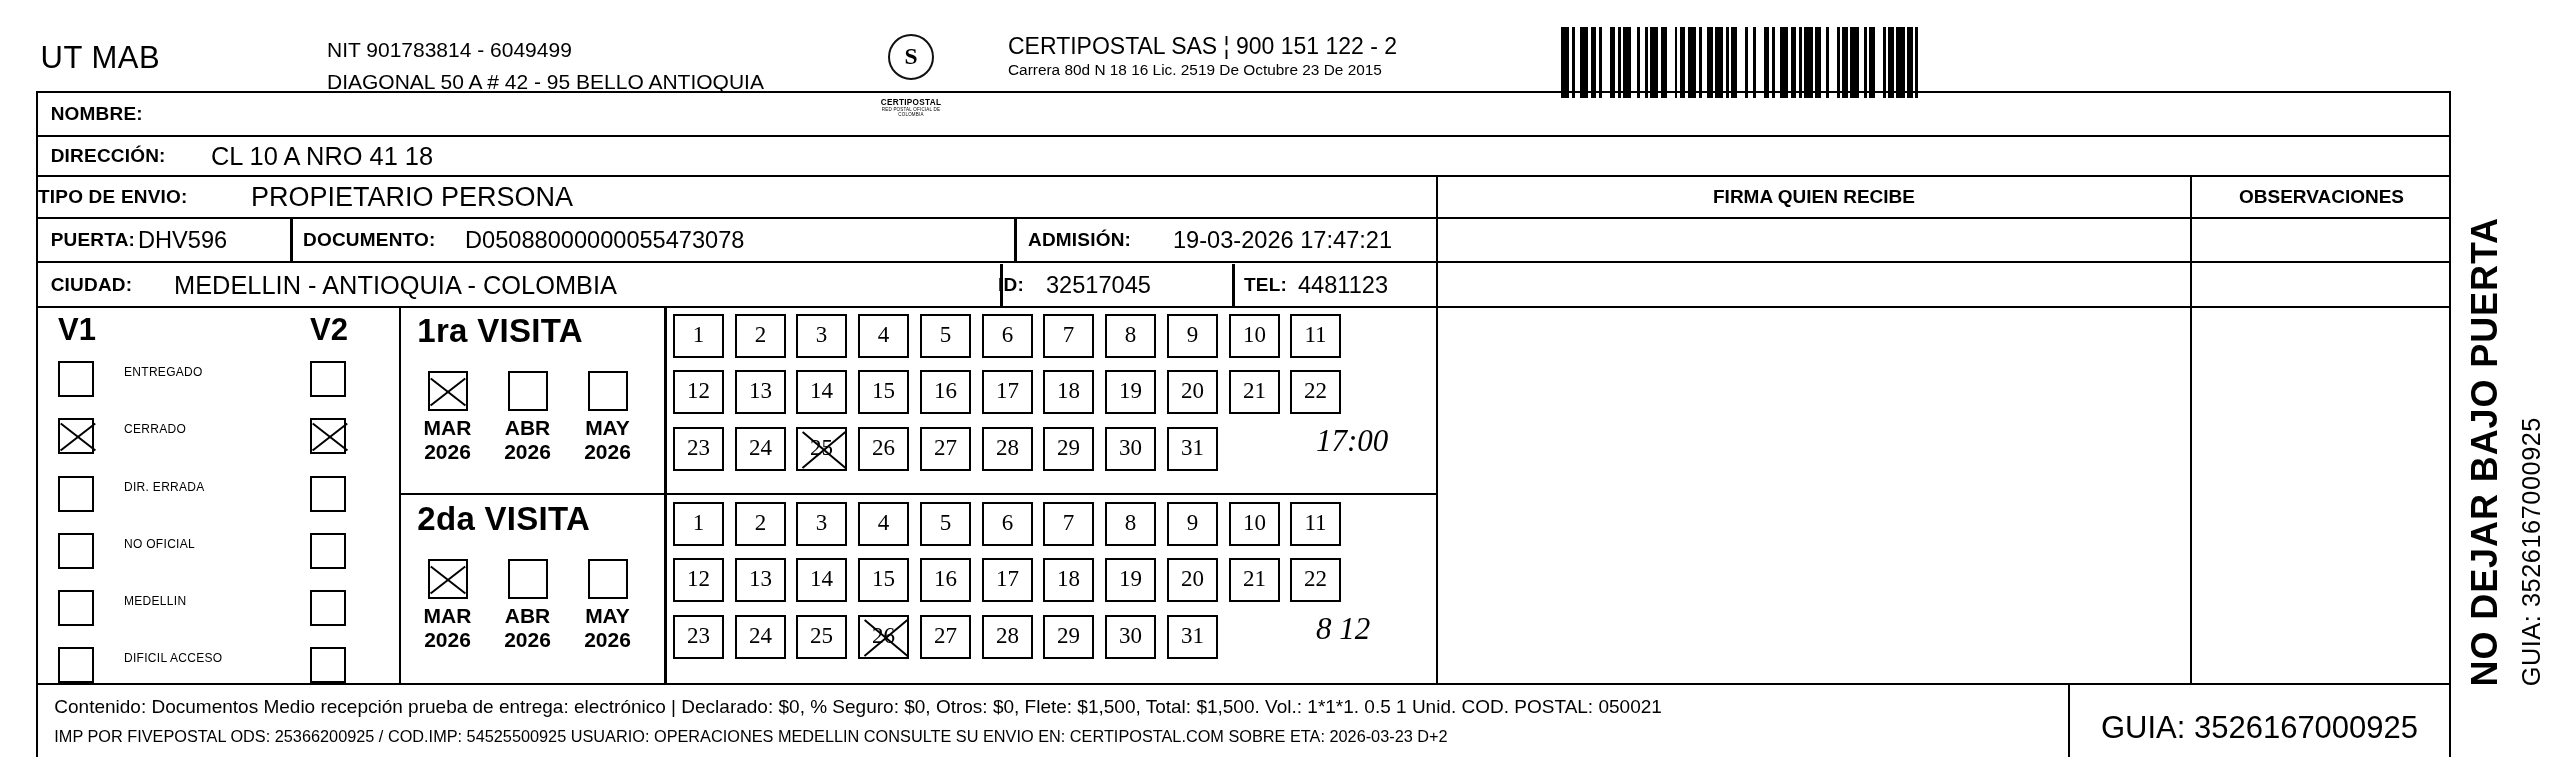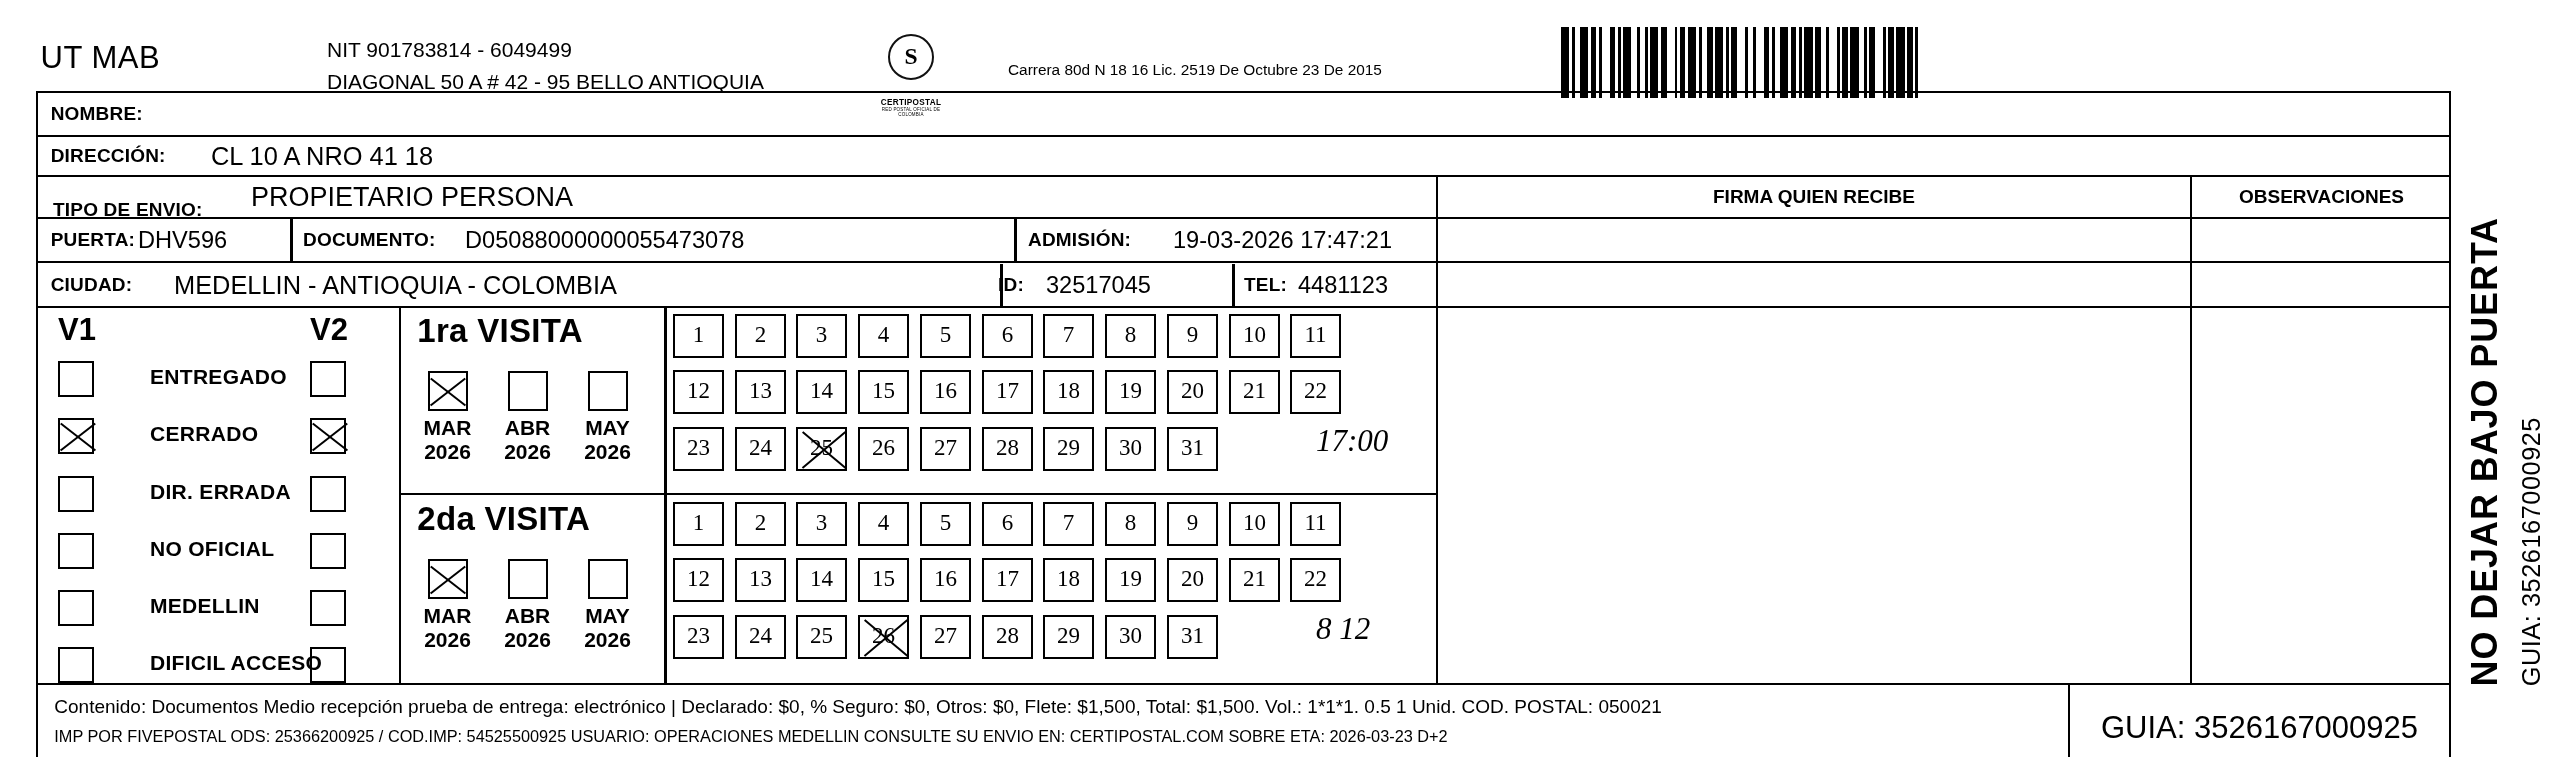--- a/index.html
+++ b/index.html
@@ -45,21 +45,21 @@
   .obs-head{position:absolute;left:2152px;top:84px;width:261px;height:42px;border-bottom:2.7px solid #000;border-left:2.7px solid #000;box-sizing:border-box;}
   .firma-body{position:absolute;left:1398px;top:125px;width:754px;height:465px;border-left:2.7px solid #000;box-sizing:border-box;}
   .obs-body{position:absolute;left:2152px;top:125px;width:261px;height:465px;border-left:2.7px solid #000;box-sizing:border-box;}
   .centerlbl{position:absolute;left:0;right:0;top:50%;transform:translateY(-50%);text-align:center;font-size:19px;font-weight:bold;}
 
   
   .statusblock{position:absolute;left:0;top:214px;width:363px;height:376px;border-right:2.7px solid #000;box-sizing:border-box;}
   .vhead{position:absolute;top:5.4px;font-size:31px;font-weight:bold;}
   .srow{position:absolute;left:0;width:100%;height:57px;}
   .chk{position:absolute;width:36px;height:36px;border:2.7px solid #000;box-sizing:border-box;}
-  .srow .name{position:absolute;left:112px;top:11px;font-size:21px;font-weight:bold;letter-spacing:0.3px;}
+  .srow .name{position:absolute;left:86px;top:11px;font-size:12px;font-weight:normal;letter-spacing:0.3px;}
   .xmark{position:absolute;left:0;top:0;width:100%;height:100%;}
   .xmark:before,.xmark:after{content:"";position:absolute;left:-3.6px;top:50%;width:44px;height:2.3px;background:#000;}
   .xmark:before{transform:rotate(38deg);}
   .xmark:after{transform:rotate(-38deg);}
 
   
   .visit{position:absolute;left:363px;width:1035px;height:188px;}
   .visit .vt{position:absolute;left:16.3px;top:5.4px;font-size:33px;font-weight:bold;letter-spacing:0.3px;}
   .monthwrap{position:absolute;left:11px;top:64px;width:254px;}
   .mcell{position:absolute;width:71px;text-align:center;}
@@ -95,20 +95,21 @@
     <div class="ut">UT MAB</div>
     <div class="nit">NIT 901783814 - 6049499
 DIAGONAL 50 A # 42 - 95  BELLO  ANTIOQUIA</div>
 
     <div class="logo">
       <div class="circ"></div>
       <div class="lt">CERTIPOSTAL</div>
       <div class="lt2">RED POSTAL OFICIAL DE COLOMBIA</div>
     </div>
 
+    <div class="cert1">CERTIPOSTAL SAS ¦ 900 151 122 - 2</div>
     <div class="cert2">Carrera 80d N 18 16  Lic. 2519 De Octubre 23 De 2015</div>
 
     <div class="barcode" id="barcode">
         <i style="width:8.2px"></i>
         <span style="display:block;width:2.7px"></span>
         <i style="width:2.7px"></i>
         <span style="display:block;width:5.4px"></span>
         <i style="width:8.2px"></i>
         <span style="display:block;width:2.7px"></span>
         <i style="width:5.4px"></i>
@@ -193,21 +194,21 @@
     <div class="row r-nombre">
       <span class="lbl cellpad" style="left:12.7px;">NOMBRE:</span>
     </div>
 
     <div class="row r-direccion">
       <span class="lbl cellpad" style="left:12.7px;">DIRECCIÓN:</span>
       <span class="val cellpad" style="left:173px;font-size:25.4px;">CL 10 A NRO 41 18</span>
     </div>
 
     <div class="row r-tipo">
-      <span class="lbl cellpad" style="left:15px;margin-top:13px;">TIPO DE ENVIO:</span>
+      <span class="lbl cellpad" style="left:0;">TIPO DE ENVIO:</span>
       <span class="val cellpad" style="left:213px;">PROPIETARIO PERSONA</span>
     </div>
 
     <div class="row r-placa">
       <span class="lbl cellpad" style="left:12.7px;">PUERTA:</span>
       <span class="valsm cellpad" style="left:100px;">DHV596</span>
       <div class="vline" style="left:252px;top:0;height:45px;"></div>
       <span class="lbl cellpad" style="left:265px;">DOCUMENTO:</span>
       <span class="valsm cellpad" style="left:427px;">D05088000000055473078</span>
       <div class="vline" style="left:976px;top:0;height:45px;"></div>

